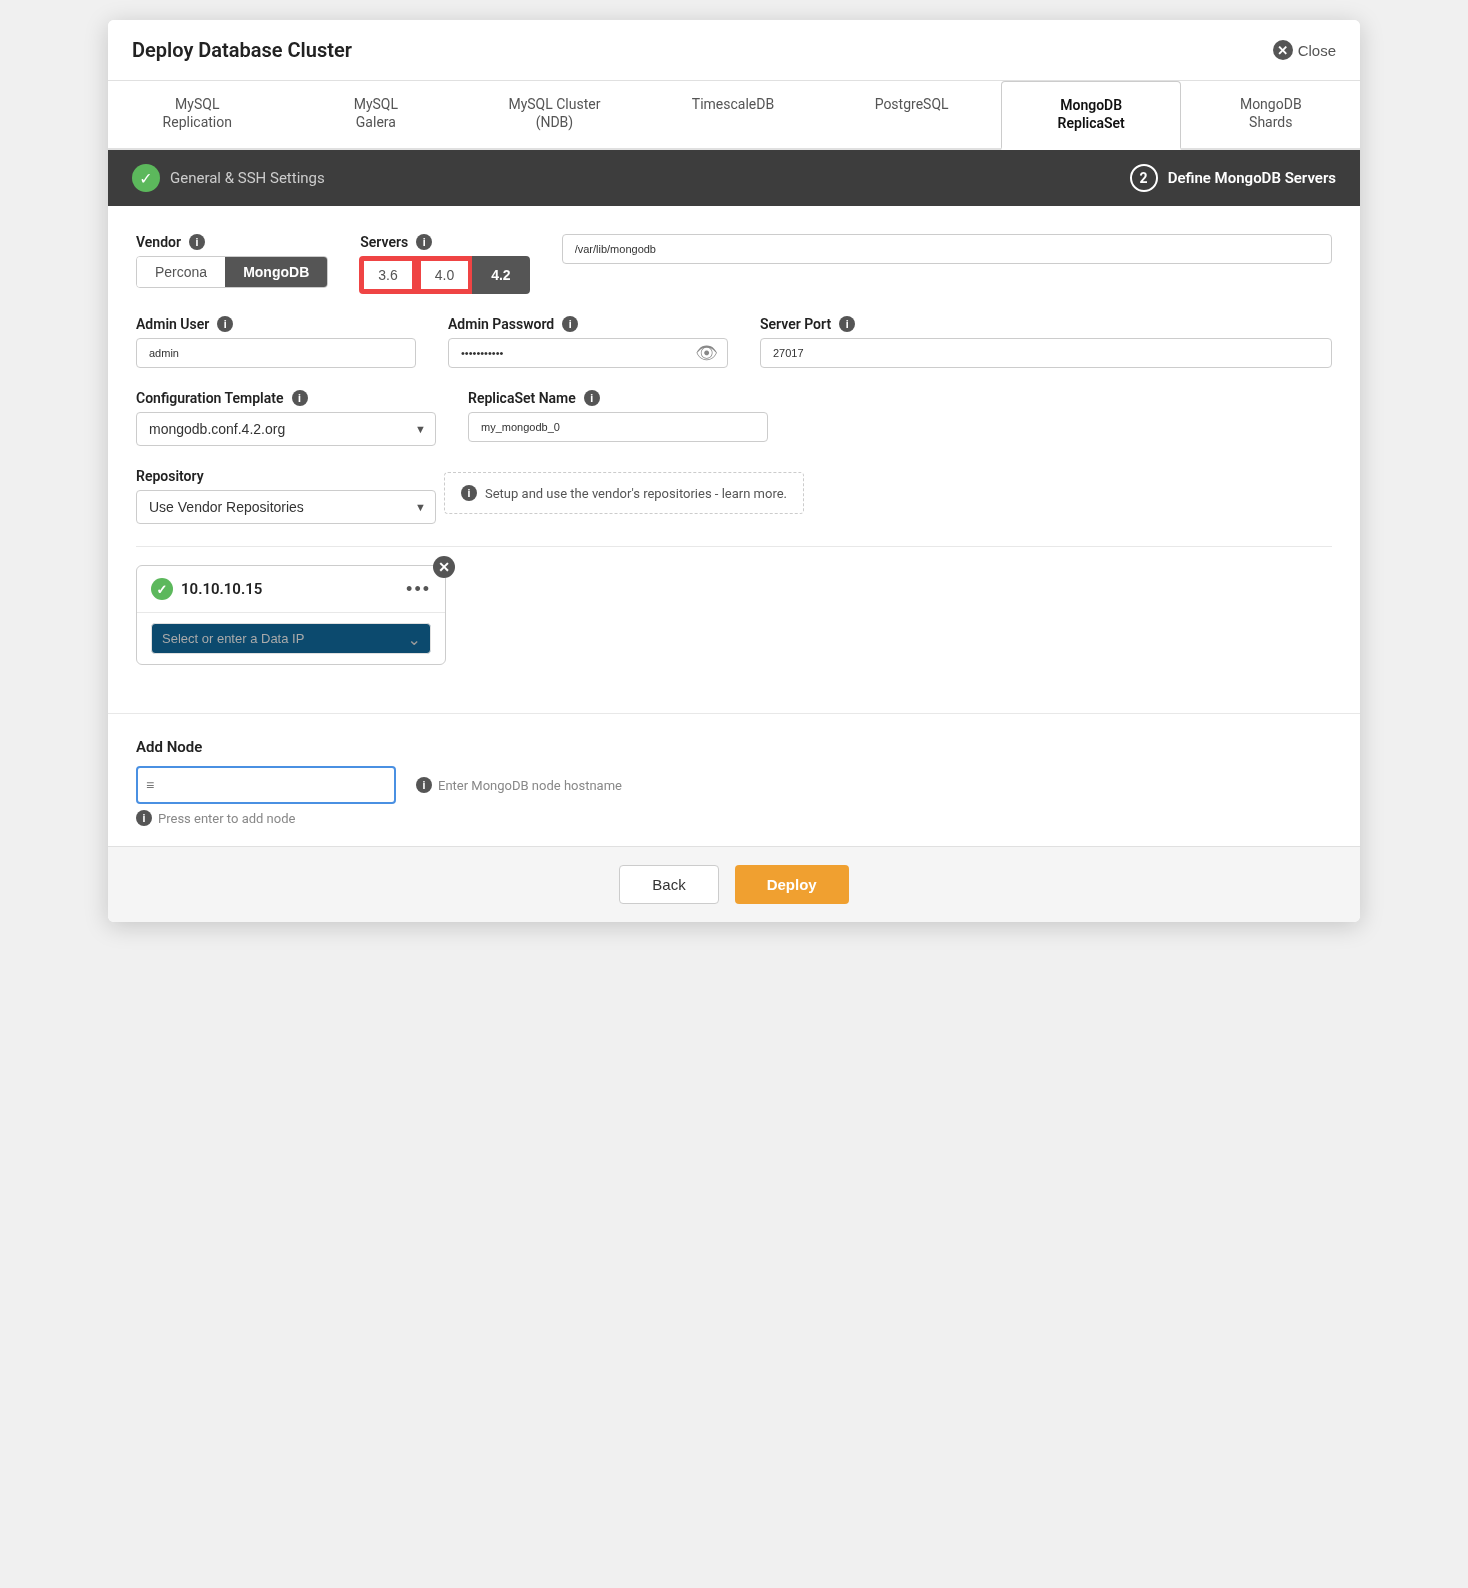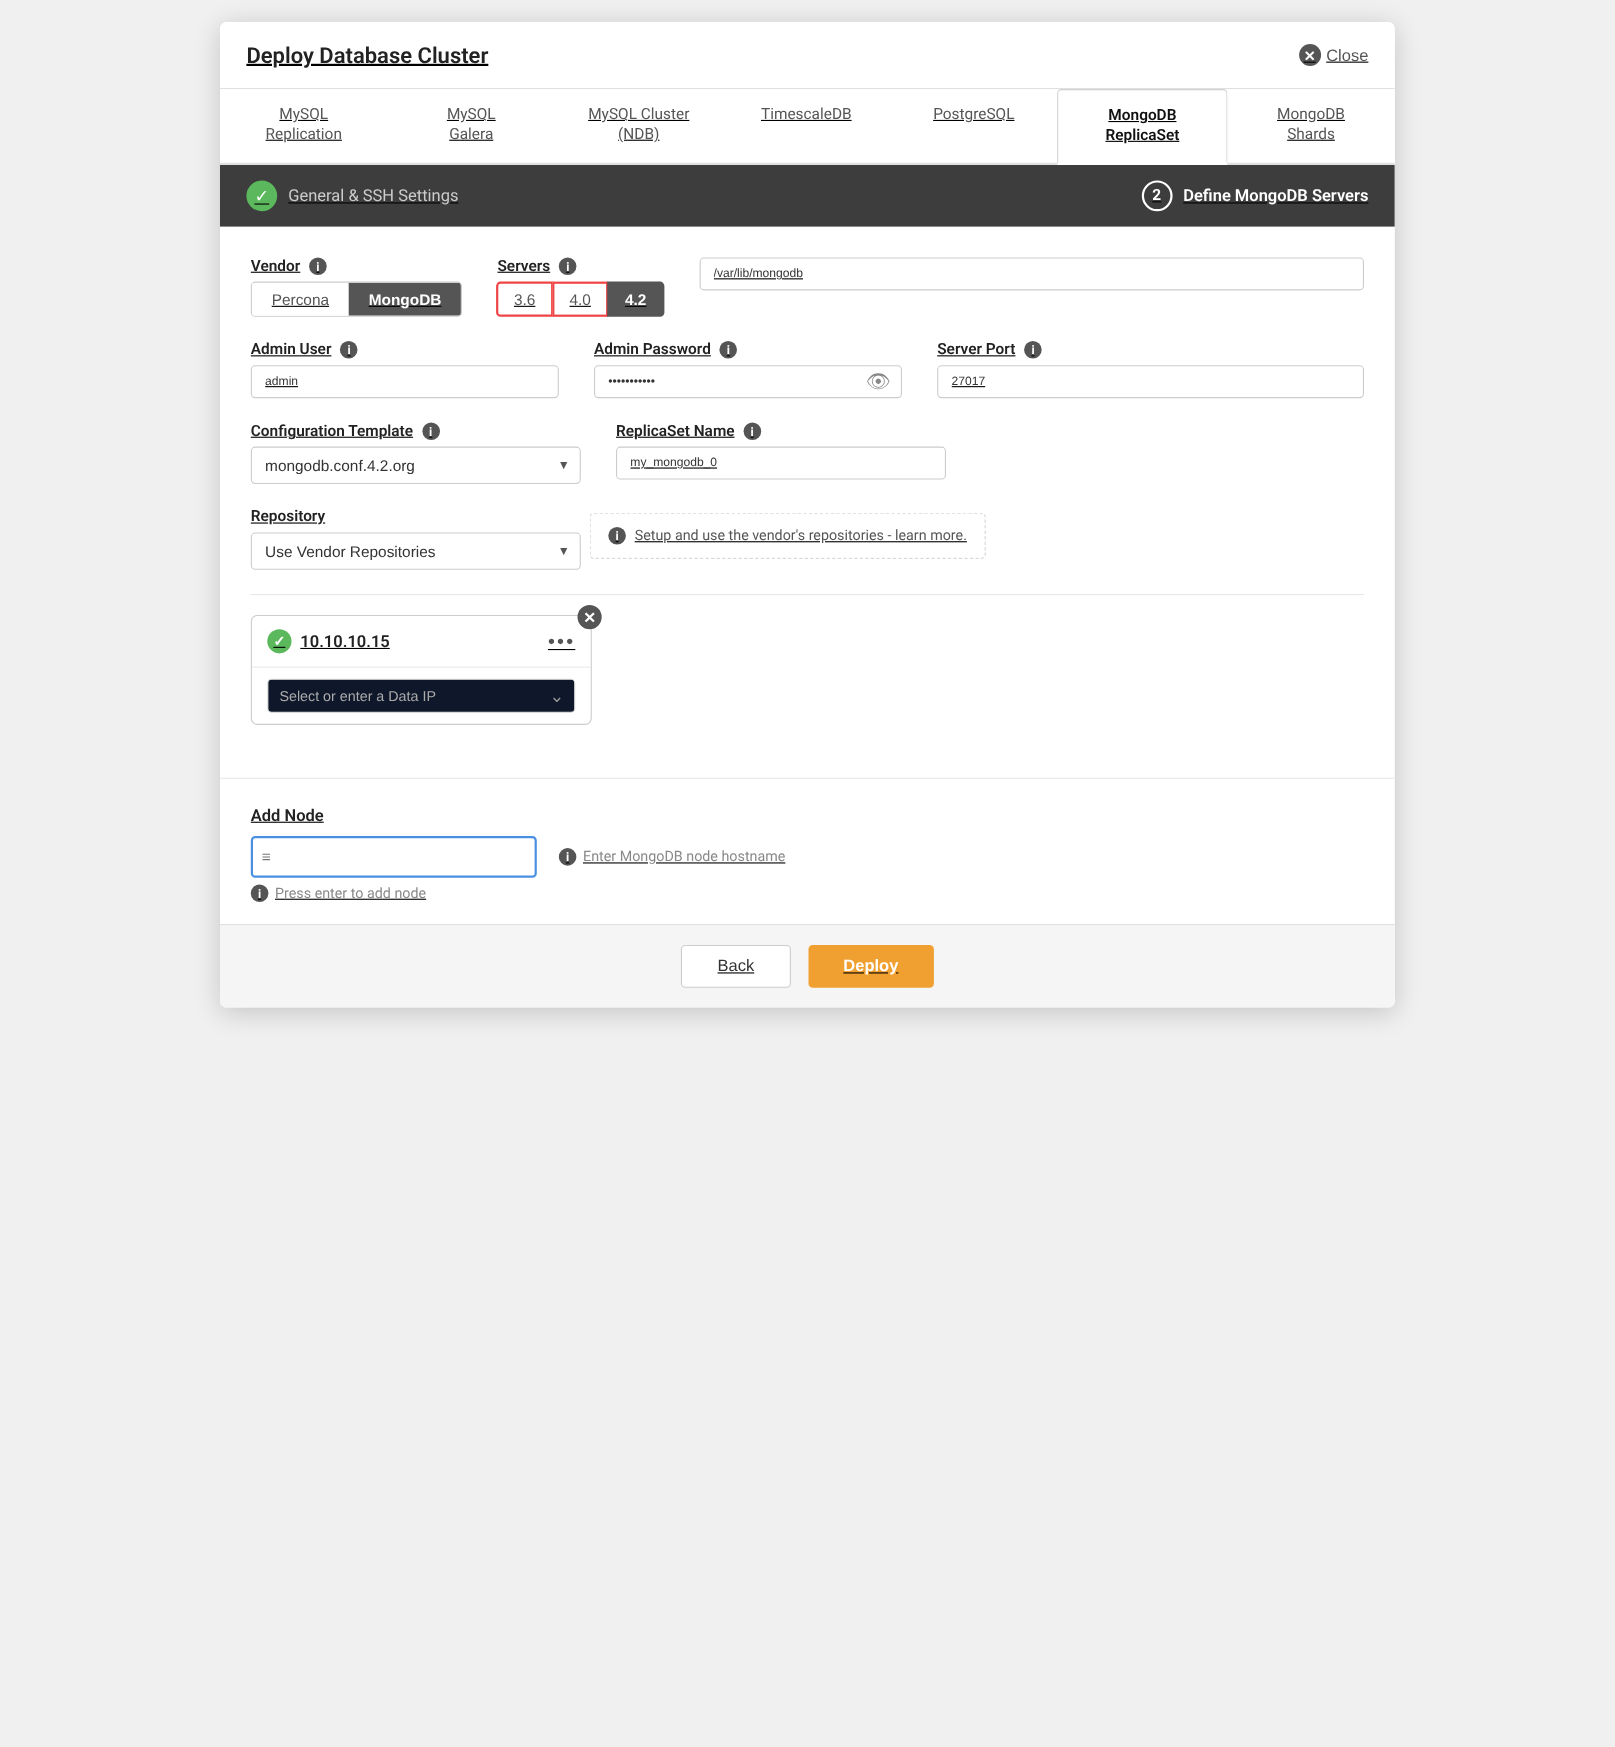--- a/index.html
+++ b/index.html
@@ -9,23 +9,22 @@
       display: flex;
       justify-content: center;
       align-items: flex-start;
       min-height: 100vh;
       padding: 20px;
     }
     .modal {
       background: #fff;
       border-radius: 6px;
       box-shadow: 0 4px 24px rgba(0,0,0,0.18);
-      width: 1068px;
+      width: 1252px;
       overflow: hidden;
-      text-decoration: underline;
     }
     .modal-header {
       display: flex;
       justify-content: space-between;
       align-items: center;
       padding: 18px 24px;
       border-bottom: 1px solid #e0e0e0;
       background: #fff;
     }
     .modal-title {
@@ -190,21 +189,21 @@
     
     .version-toggle {
       display: flex;
       gap: 0;
     }
     .version-btn {
       padding: 6px 14px;
       font-size: 14px;
       cursor: pointer;
       background: #fff;
-      border: 2px solid #ef4444;
+      border: 5px solid #ef4444;
       color: #555;
       margin-left: -1px;
     }
     .version-btn:first-child { border-radius: 4px 0 0 4px; }
     .version-btn:last-child { border-radius: 0 4px 4px 0; }
     .version-btn.active {
       background: #555;
       color: #fff;
       border-color: #555;
       font-weight: 600;
@@ -341,21 +340,21 @@
       color: #999;
       pointer-events: none;
     }
     .node-select {
       width: 100%;
       padding: 7px 10px;
       border: 1px solid #e0e0e0;
       border-radius: 4px;
       font-size: 13px;
       color: #aaa;
-      background: #0f172a;
+      background: #0c4a6e;
       appearance: none;
     }
     
     .add-node-section {
       padding: 24px 28px 20px 28px;
       border-top: 1px solid #e8e8e8;
     }
     .add-node-label {
       font-size: 15px;
       font-weight: 600;

